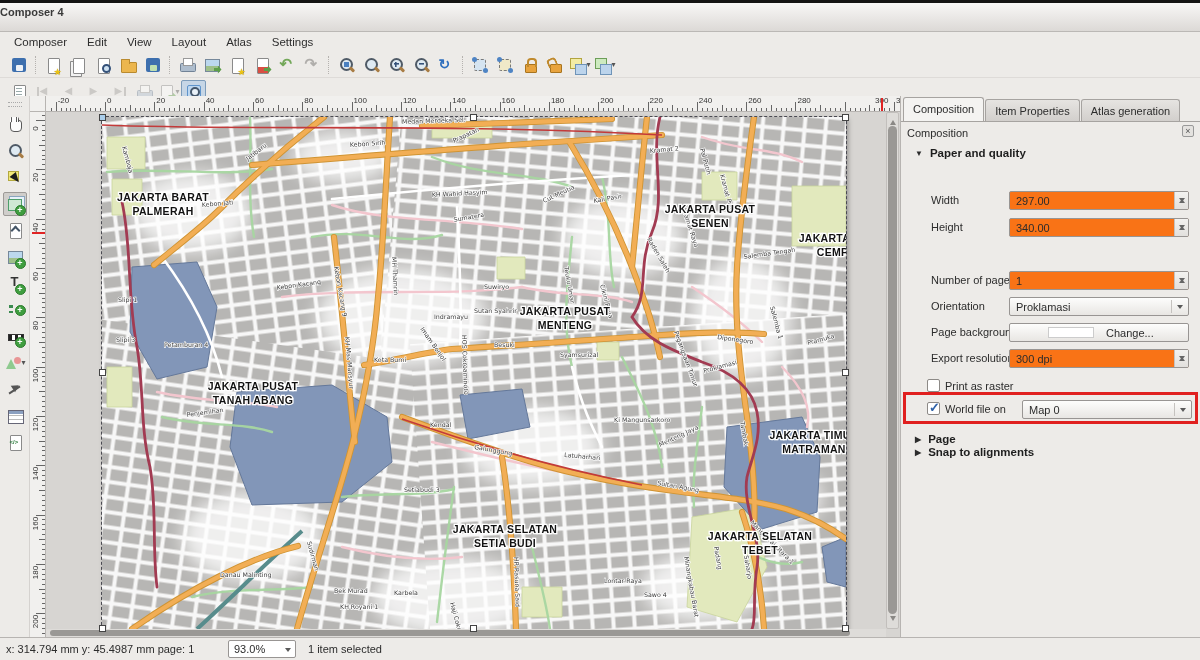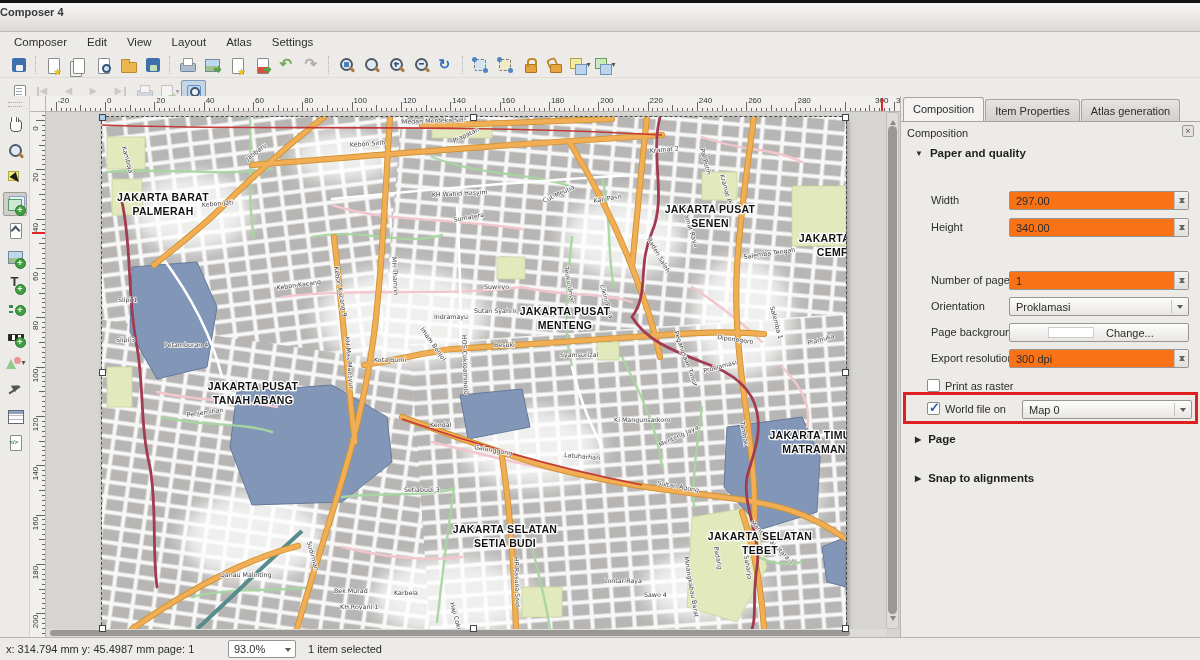--- a/index.html
+++ b/index.html
@@ -906,21 +906,21 @@
           <span class="val">Map 0</span>
             <span class="cline"></span>
             <span class="carrow"></span>
         </div>
       </div>
       <div class="redbox"></div>
 
       <div class="sechdr" style="top:337px">
         <span class="tri">▶</span><span>Page</span>
       </div>
-      <div class="sechdr" style="top:376px">
+      <div class="sechdr" style="top:350px">
         <span class="tri">▶</span><span>Snap to alignments</span>
       </div>
     </div>
   </div>
 
   <div class="statusbar">
     <span class="sb-coords">x: 314.794 mm y: 45.4987 mm page: 1</span>
     <div class="sb-zoom">
       <span class="val">93.0%</span>
       <span class="carrow"></span>

